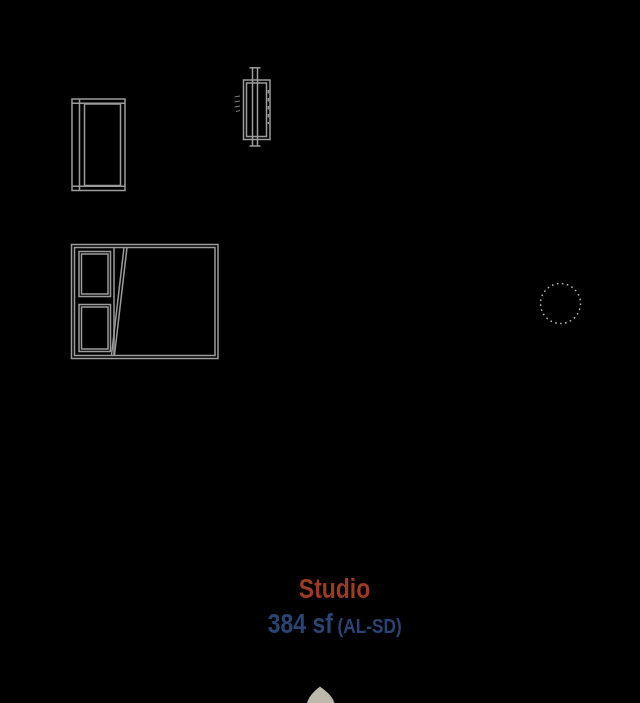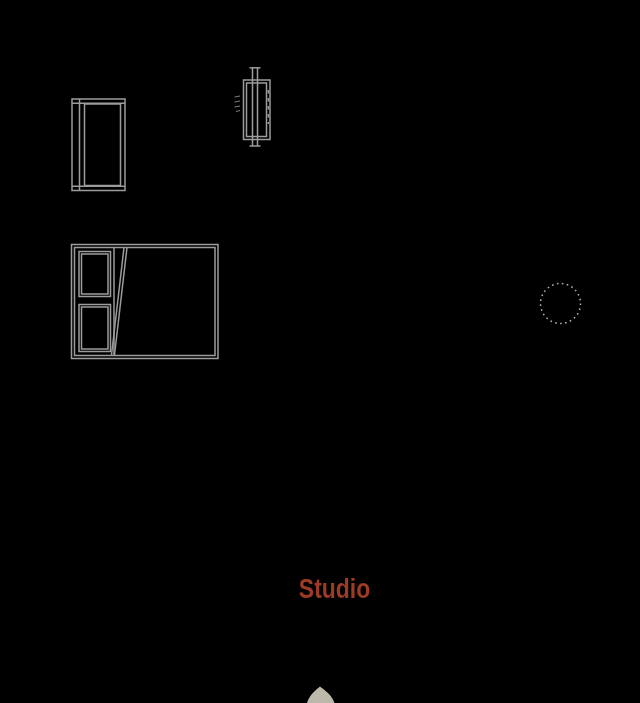--- a/index.html
+++ b/index.html
@@ -108,15 +108,18 @@
       <circle cx="560.5" cy="303.5" r="20" stroke-dasharray="1.6 3.4" stroke="#b2b2b2"></circle>
     </g>
 
     <path d="M320 686.5 C316.5 689.5 310 694 307 703 L334.5 703 C331.5 694 323.5 689.5 320 686.5 Z" stroke-width="1" fill="#bcb9aa"></path>
   </svg>
 
   <div id="unit-label">
     <span class="line">
       <span class="squeeze unit-name" style="color: rgb(157, 59, 37);">Studio</span>
     </span>
+    <span class="line">
+      <span class="squeeze"><span class="unit-area" style="color: rgb(42, 68, 116);">384 sf</span><span class="unit-area-suffix">&nbsp;</span><span class="unit-area-suffix" style="color: rgb(42, 68, 116);">(AL-SD)</span></span>
+    </span>
   </div>
 
 </div>
 
 </body></html>

